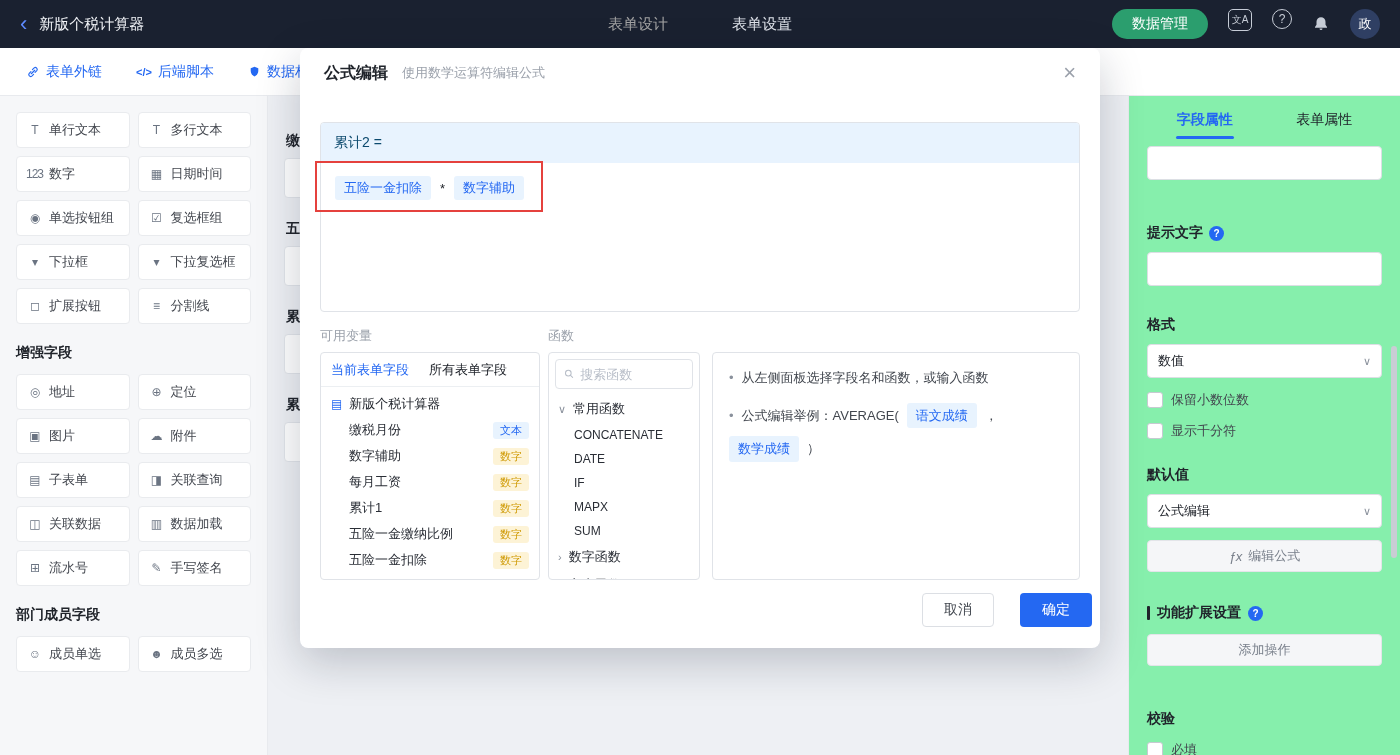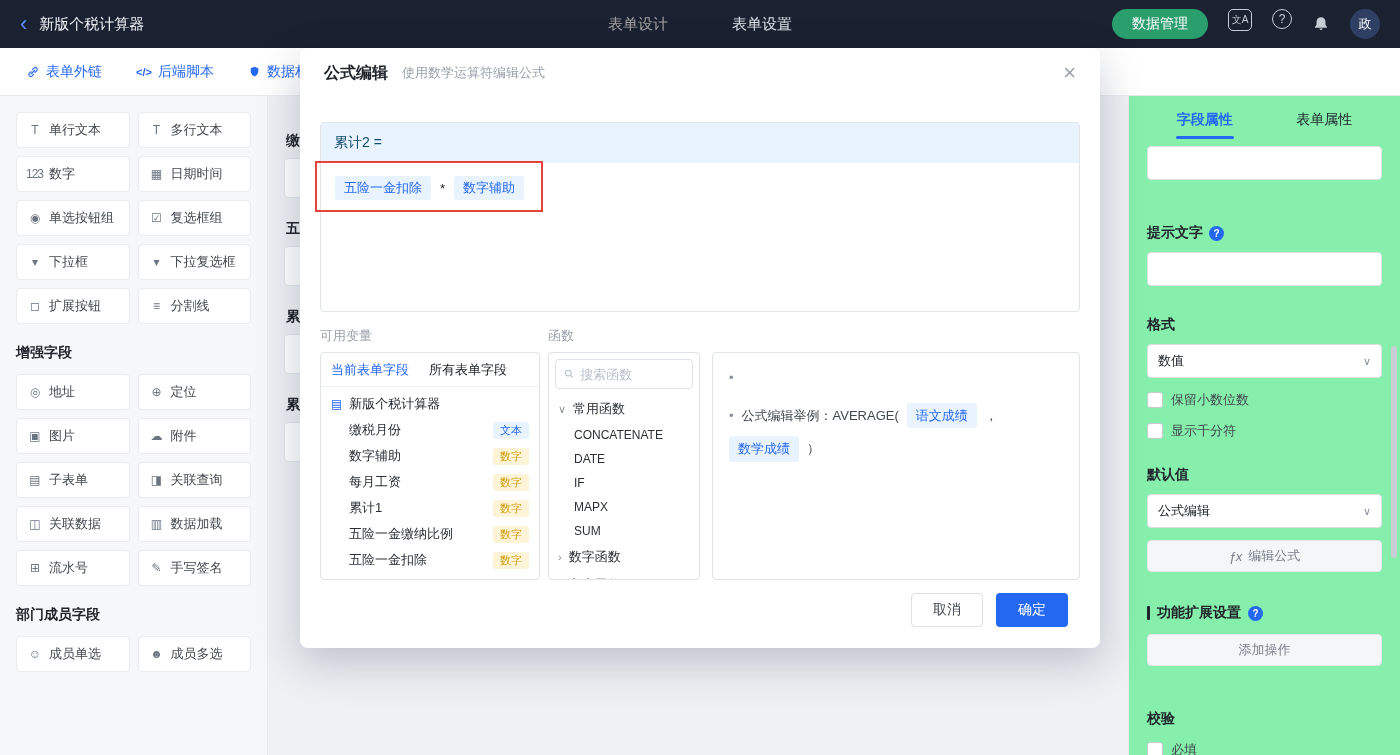--- a/index.html
+++ b/index.html
@@ -92,21 +92,21 @@
   .tag.text{background:#e8f3fe;color:#2468f2}
   .tag.number{background:#fdf3d6;color:#cf9a05}
   .func-search{margin:6px;height:30px;border:1px solid #e0e3e8;border-radius:4px;display:flex;align-items:center;gap:6px;padding:0 8px}
   .func-search input{border:none;outline:none;width:100%;font:inherit;font-size:13px;color:#2a2e36}
   .func-search input::placeholder{color:#b8bec8}
   .func-group{display:flex;align-items:center;gap:7px;padding:5px 9px;font-size:13px;color:#2a2e36;cursor:pointer}
   .chev{color:#8a919c;font-size:11px}
   .func-item{padding:5px 9px 5px 25px;font-size:12px;color:#2a2e36;cursor:pointer}
   .tip-row{display:flex;gap:8px;font-size:13px;color:#41464e;margin-bottom:15px;align-items:center;flex-wrap:wrap;line-height:1.5}
   .bullet{color:#8a919c}
-  .m-footer{position:absolute;right:32px;bottom:21px;display:flex;gap:13px}
+  .m-footer{position:absolute;right:8px;bottom:21px;display:flex;gap:26px}
   .btn-cancel{width:72px;height:34px;border:1px solid #dcdfe4;background:#fff;border-radius:4px;font-size:14px;color:#41464e;cursor:pointer}
   .btn-ok{width:72px;height:34px;background:#2468f2;border:none;border-radius:4px;font-size:14px;color:#fff;cursor:pointer}
 </style>
 </head>
 <body>
 
 <div class="topbar">
   <div class="tb-left">
     <span class="back">‹</span>
     <span class="tb-title">新版个税计算器</span>
@@ -408,20 +408,21 @@
       </div>
       <div class="func-group">
         <span class="chev">›</span>
         <span>文本函数</span>
       </div>
     </div>
 
     <div class="box info-box">
       <div class="tip-row">
         <span class="bullet">•</span>
+        <span>从左侧面板选择字段名和函数，或输入函数</span>
       </div>
       <div class="tip-row">
         <span class="bullet">•</span>
         <span>公式编辑举例：AVERAGE(</span>
         <span class="token">语文成绩</span>
         <span>，</span>
         <span class="token">数学成绩</span>
         <span>）</span>
       </div>
     </div>

